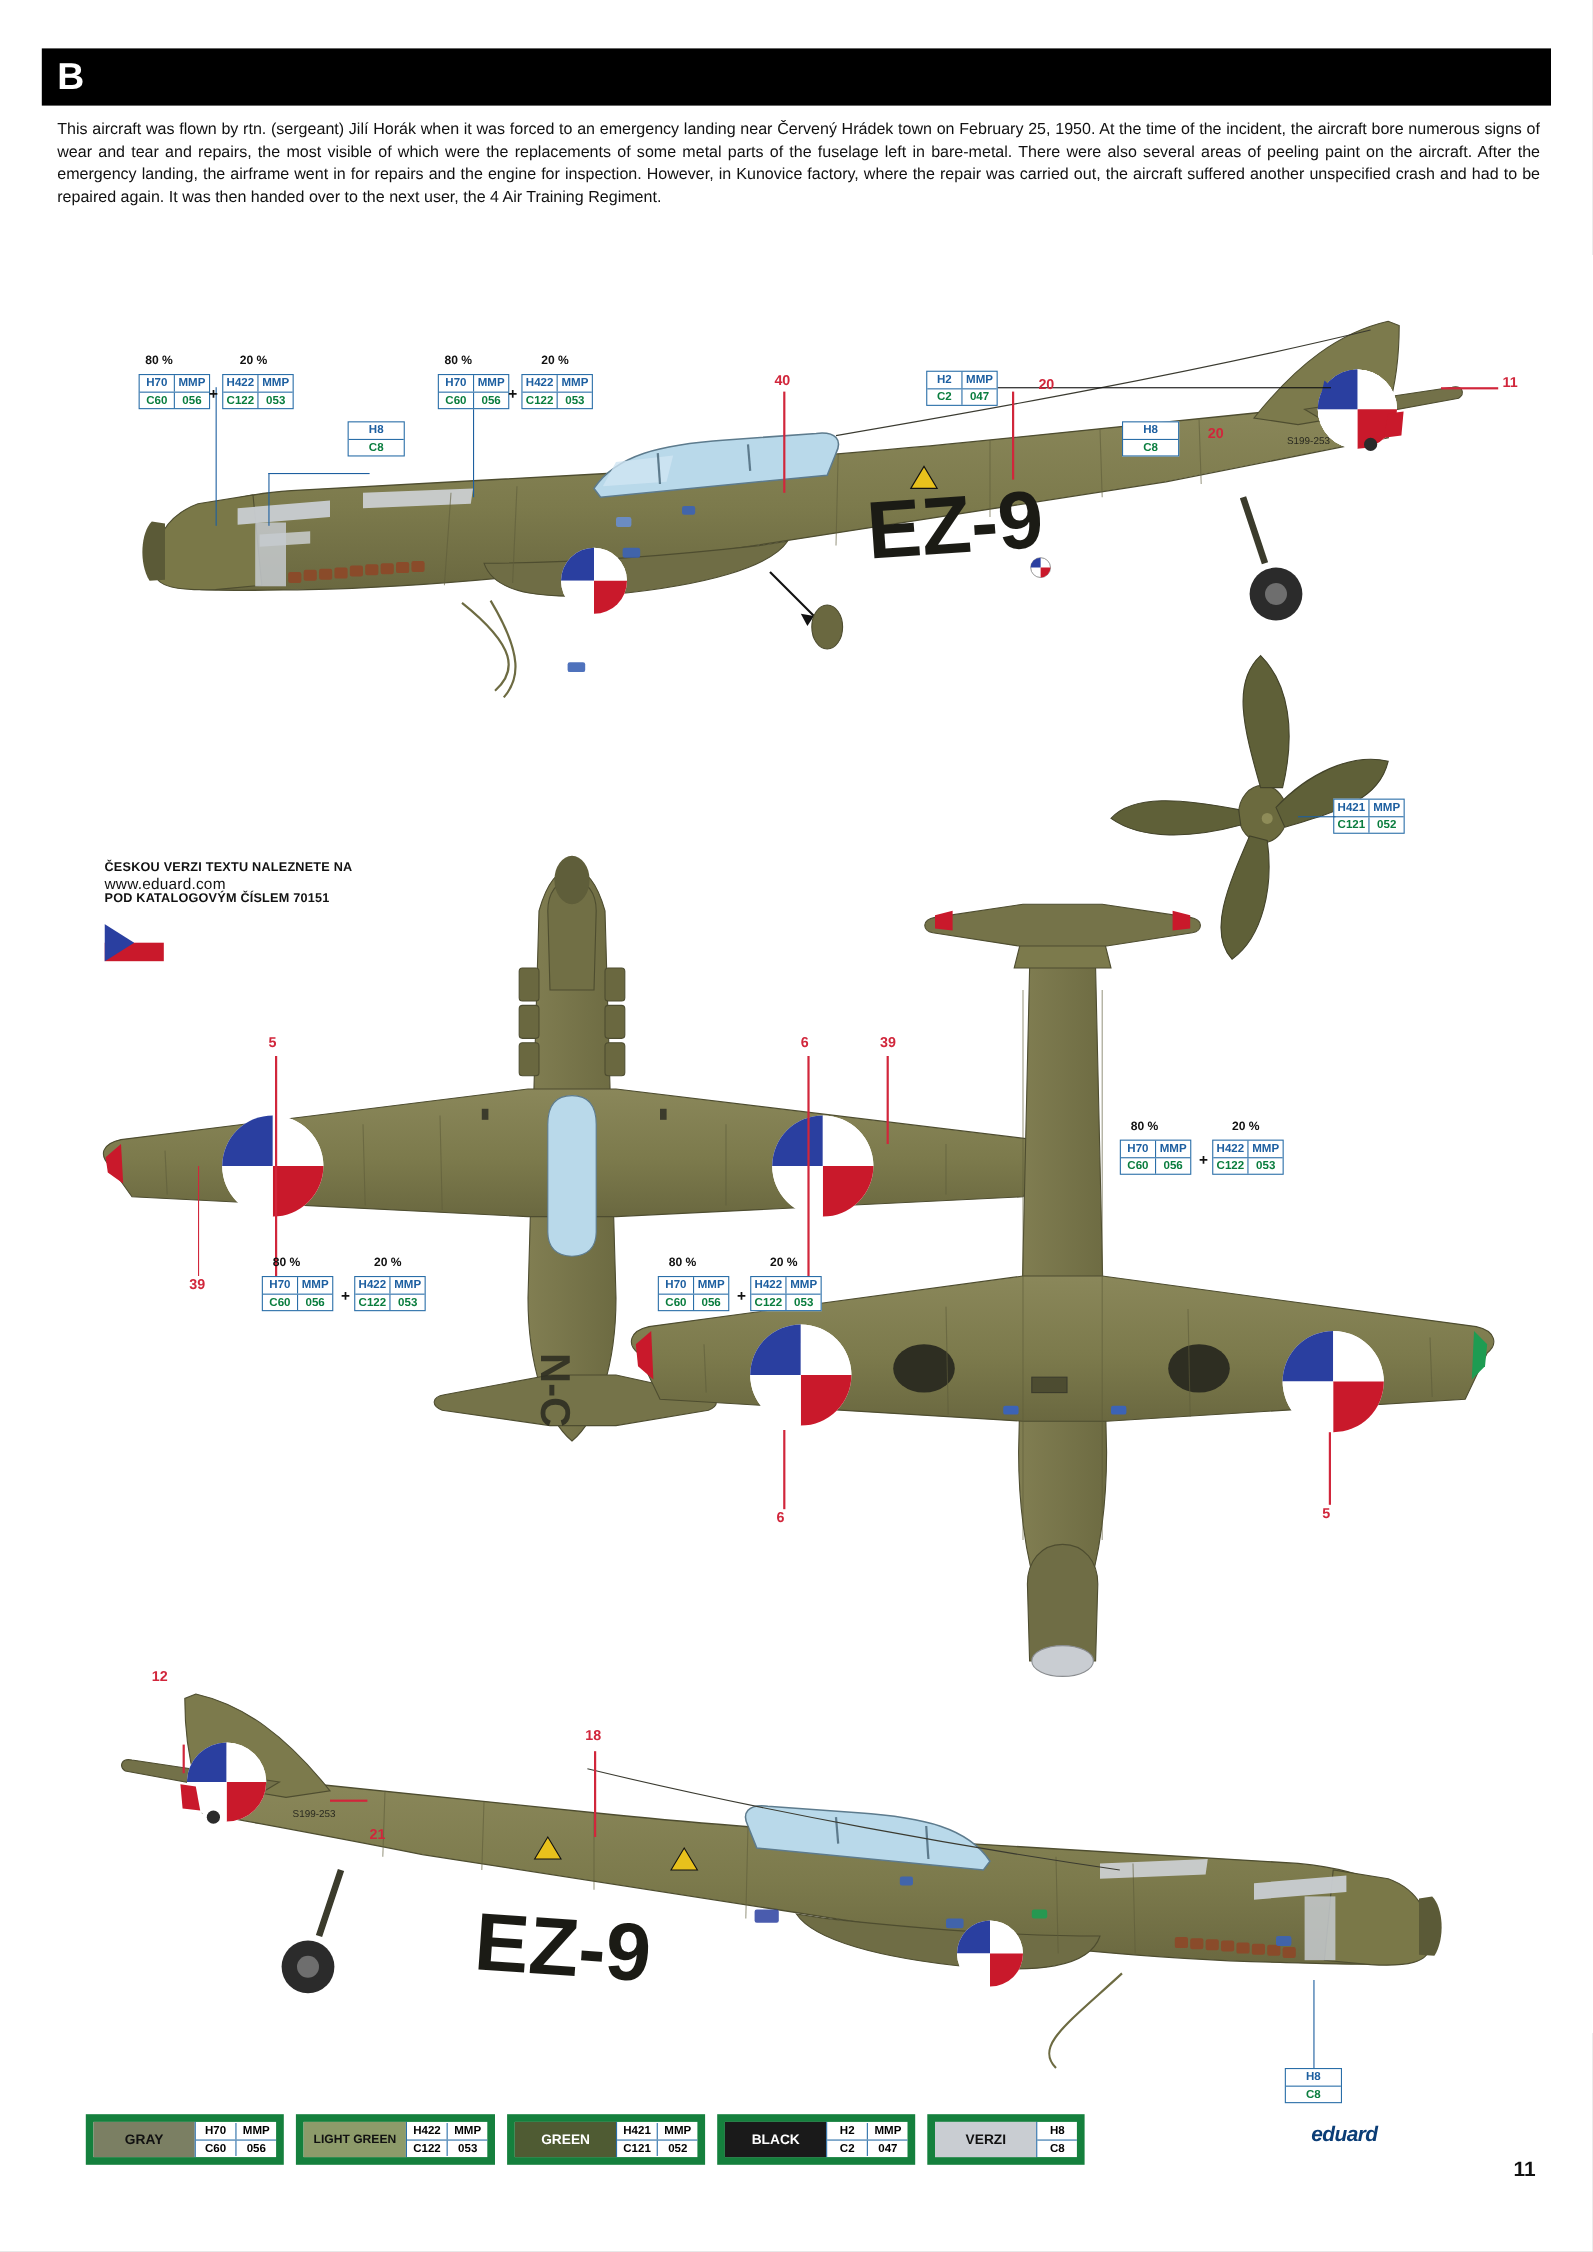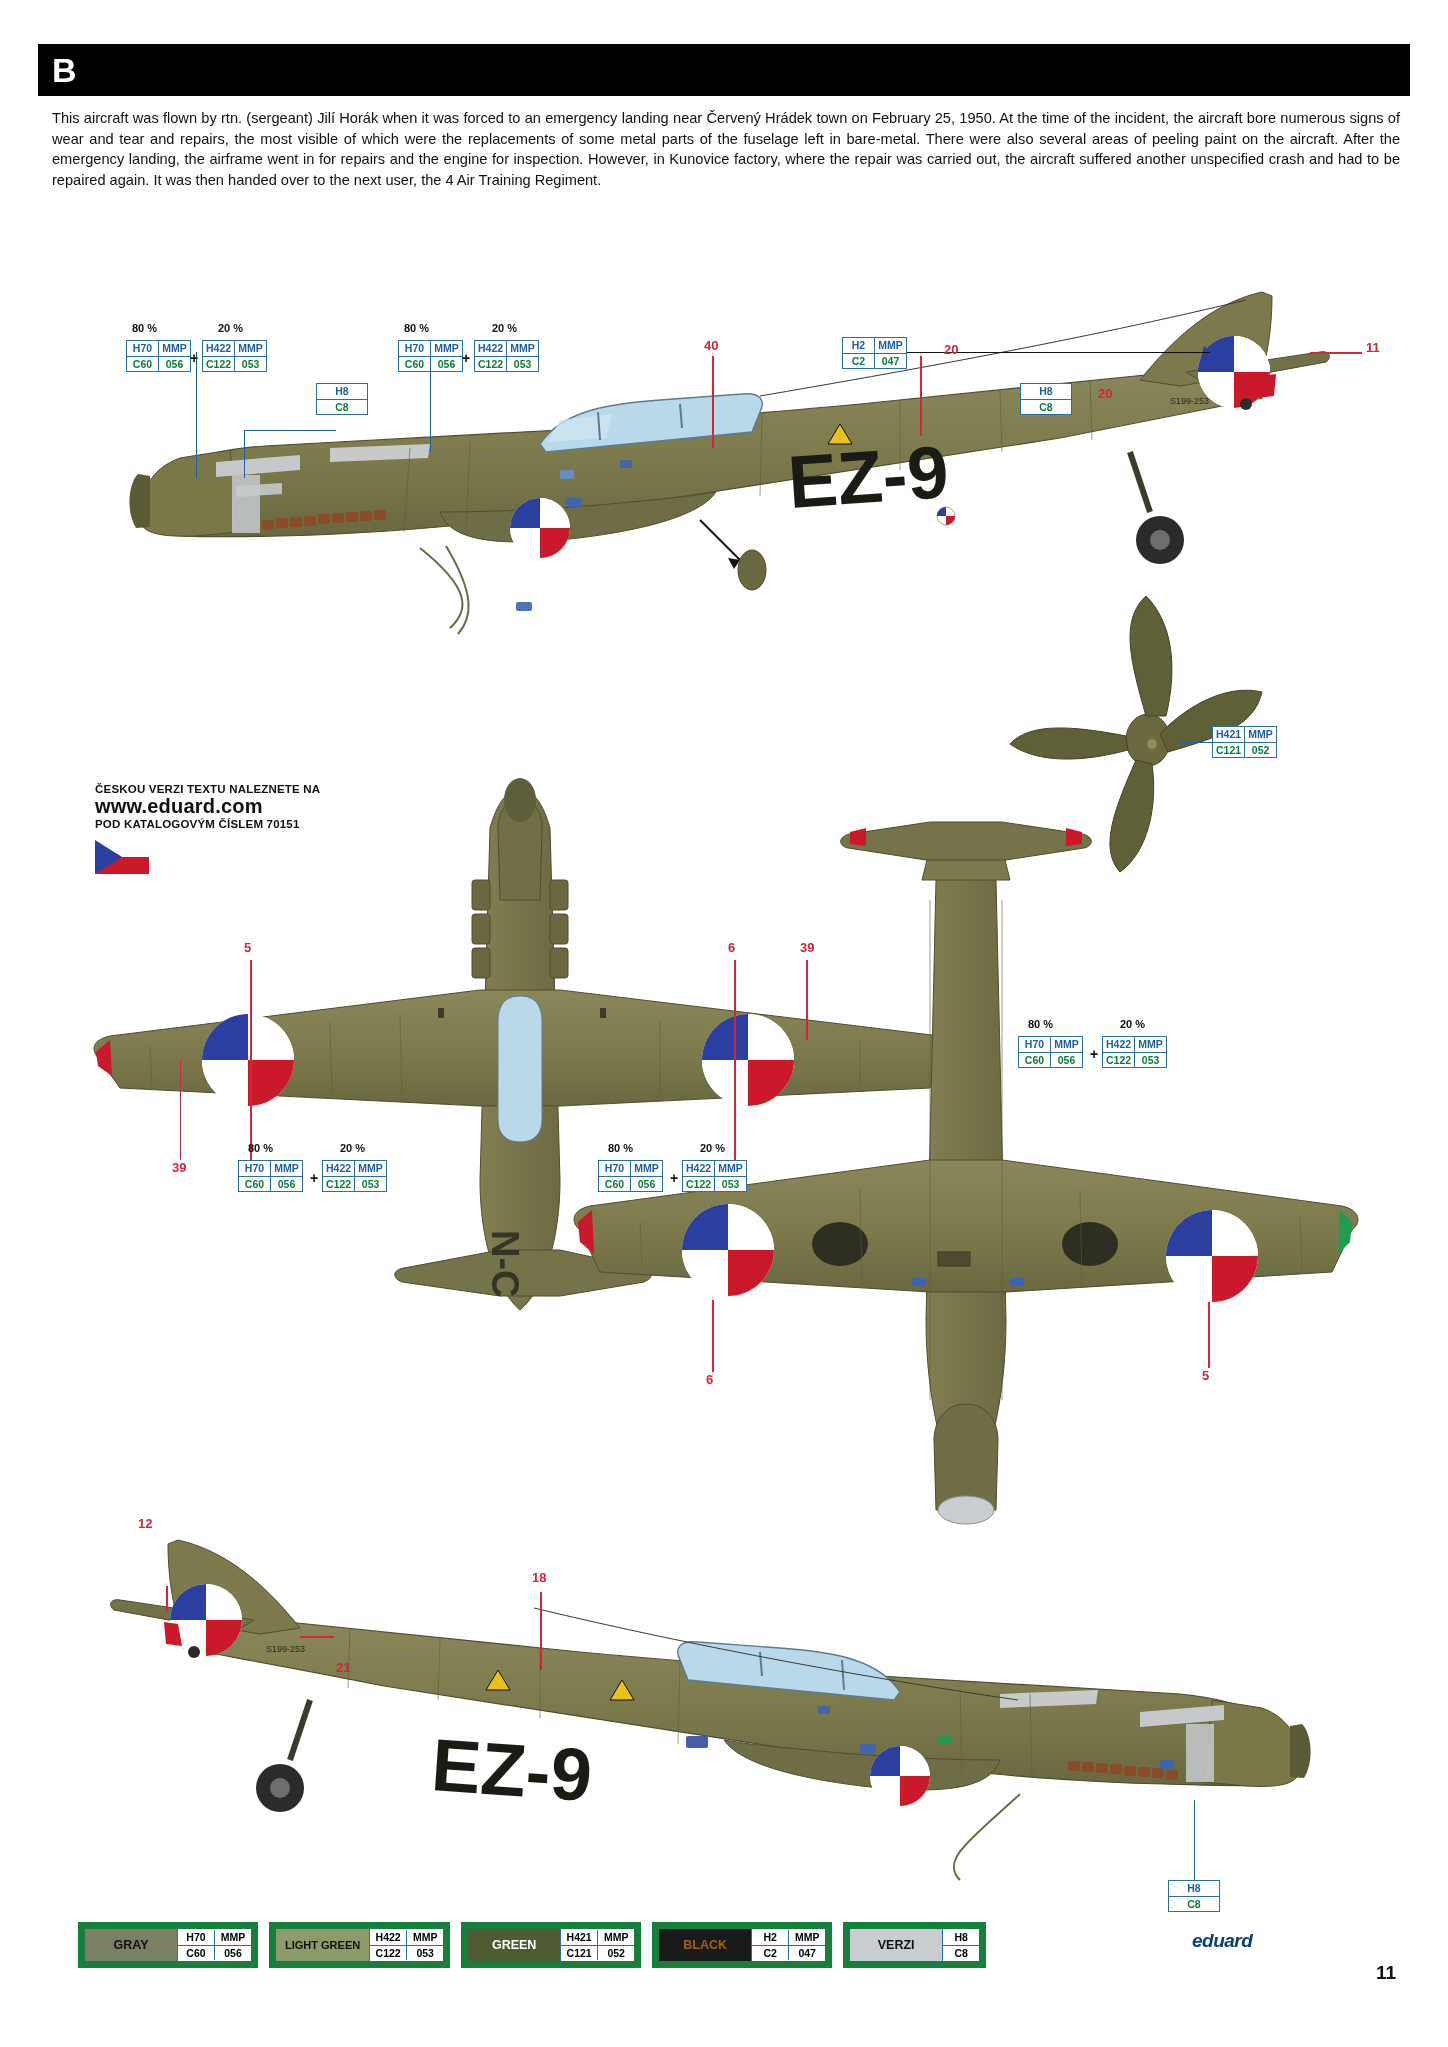--- a/index.html
+++ b/index.html
@@ -38,21 +38,21 @@
   .chip .sep{border-right:1px solid #2a6ea8;}
   .pct{position:absolute;font-size:11px;font-weight:bold;color:#111;}
   .plus{position:absolute;font-size:14px;font-weight:bold;color:#111;}
   .callout{position:absolute;font-size:13px;font-weight:bold;color:#d1263b;}
   .lead{position:absolute;background:#d1263b;}
   .leadk{position:absolute;background:#111;}
   .leadb{position:absolute;background:#1d5fa0;}
   
   .czech{position:absolute;left:95px;top:783px;width:320px;color:#111;}
   .czech .l1{font-size:11.5px;font-weight:bold;letter-spacing:.2px;}
-  .czech .l2{font-size:20px;font-weight:bold;letter-spacing:.2px;}
+  .czech .l2{font-size:14px;font-weight:normal;letter-spacing:.2px;}
   .czech .l3{font-size:11.5px;font-weight:bold;letter-spacing:.2px;}
   .czflag{position:absolute;left:95px;top:840px;width:54px;height:34px;}
   
   .legend{position:absolute;left:78px;top:1922px;display:flex;gap:11px;align-items:center;}
   .lgitem{display:flex;align-items:stretch;border:7px solid #15803d;background:#fff;height:32px;}
   .lgname{display:flex;align-items:center;justify-content:center;font-size:12.5px;font-weight:bold;padding:0 9px;min-width:74px;}
   .lgcodes{display:flex;flex-direction:column;justify-content:center;font-size:10.5px;line-height:1;border-left:1px solid #2a6ea8;}
   .lgcodes .r{display:flex;}
   .lgcodes .r:first-child{border-bottom:1px solid #2a6ea8;}
   .lgcodes .k{padding:2px 3px;font-weight:bold;min-width:30px;text-align:center;}
@@ -702,21 +702,21 @@
           <span class="k blue">MMP</span>
         </div>
         <div class="r">
           <span class="k green">C121</span>
           <span class="k green">052</span>
         </div>
       </div>
     </div>
 
     <div class="lgitem">
-      <div class="lgname" style="background:#1a1a1a;color:#a16207;">BLACK</div>
+      <div class="lgname" style="background:#1a1a1a;color:#ffffff;">BLACK</div>
       <div class="lgcodes">
         <div class="r">
           <span class="k blue">H2</span>
           <span class="k blue">MMP</span>
         </div>
         <div class="r">
           <span class="k green">C2</span>
           <span class="k green">047</span>
         </div>
       </div>

